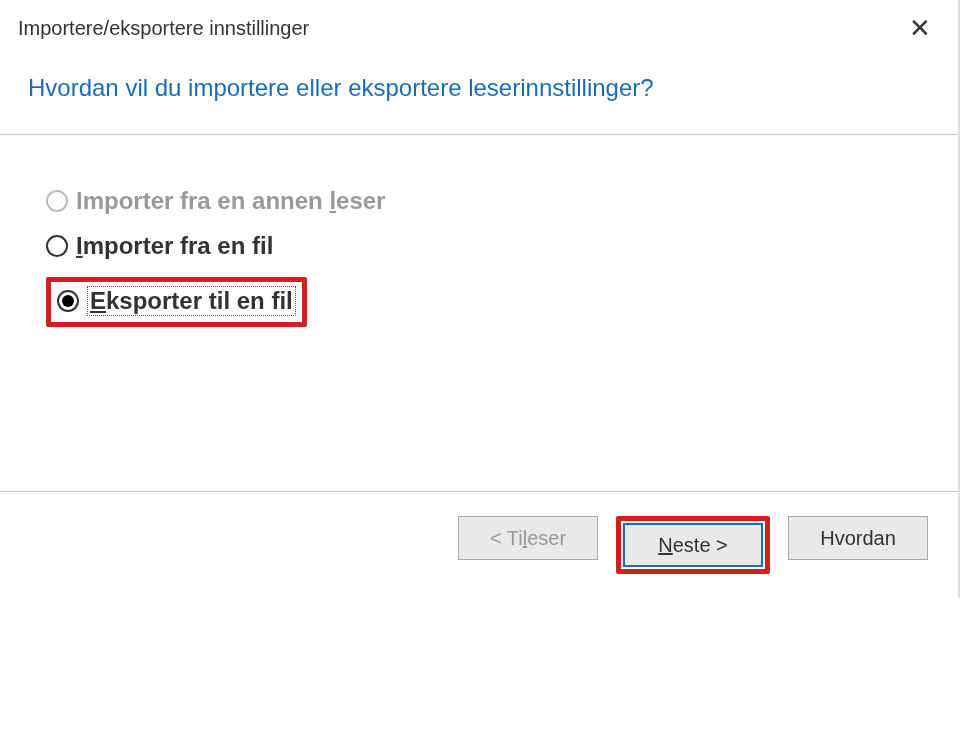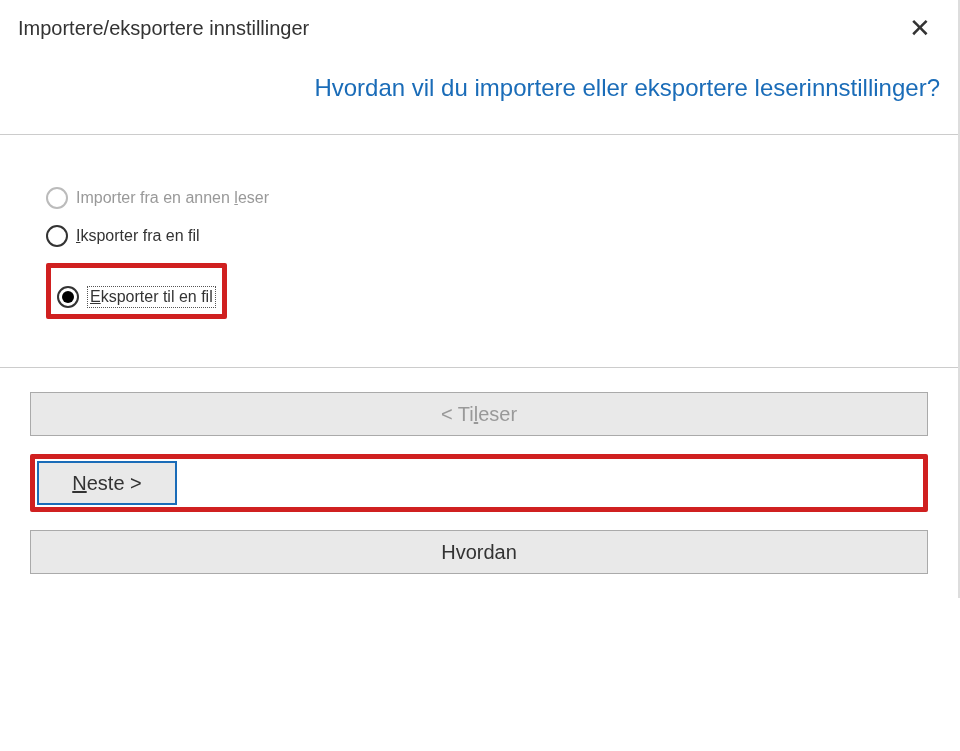--- a/index.html
+++ b/index.html
@@ -41,21 +41,20 @@
       height: 40px;
       display: flex;
       align-items: center;
       justify-content: center;
       cursor: pointer;
       font-weight: 300;
     }
     .header {
       padding: 22px 18px 32px 28px;
       border-bottom: 1px solid #ccc;
-      text-align: right;
     }
     .header-text {
       font-size: 24px;
       color: #1a6cb8;
       font-weight: 400;
     }
     .content {
       flex: 1;
       padding: 52px 18px 20px 46px;
     }
@@ -80,47 +79,47 @@
       content: "";
       width: 12px;
       height: 12px;
       background: #000;
       border-radius: 50%;
     }
     .radio.disabled {
       border-color: #bbb;
     }
     .radio-label {
-      font-size: 16px;
-      color: #333;
+      font-size: 24px;
+      color: #333;
+      font-weight: bold;
     }
     .label-disabled {
       color: #999;
     }
     .highlight-box {
       border: 5px solid #d02020;
       display: inline-flex;
-      padding: 18px 6px 6px 6px;
+      padding: 4px 6px 6px 6px;
       border-radius: 2px;
     }
     .focused-label {
       border: 1px dotted #555;
       padding: 0px 2px;
     }
     .row-wrapper {
       display: flex;
     }
     .footer {
       border-top: 1px solid #ccc;
       padding: 24px 30px 24px 30px;
       display: flex;
       justify-content: flex-end;
       gap: 18px;
       background: #fff;
-      flex-direction: column;
     }
     .btn {
       min-width: 140px;
       height: 44px;
       background: #e9e9e9;
       border: 1px solid #aaa;
       font-size: 20px;
       color: #333;
       display: inline-flex;
       align-items: center;
@@ -164,21 +163,21 @@
     <div class="radio-row">
       <span class="radio disabled"></span>
       <span class="radio-label label-disabled">
         <span>Importer fra en annen </span><span class="mnemonic">l</span><span>eser</span>
       </span>
     </div>
 
     <div class="radio-row">
       <span class="radio"></span>
       <span class="radio-label">
-        <span class="mnemonic">I</span><span>ksporter fra en fil</span>
+        <span class="mnemonic">I</span><span>mporter fra en fil</span>
       </span>
     </div>
 
     <div class="row-wrapper">
       <div class="highlight-box">
         <div class="radio-row" style="margin-bottom:0;">
           <span class="radio checked"></span>
           <span class="radio-label focused-label">
             <span class="mnemonic">E</span><span>ksporter til en fil</span>
           </span>

